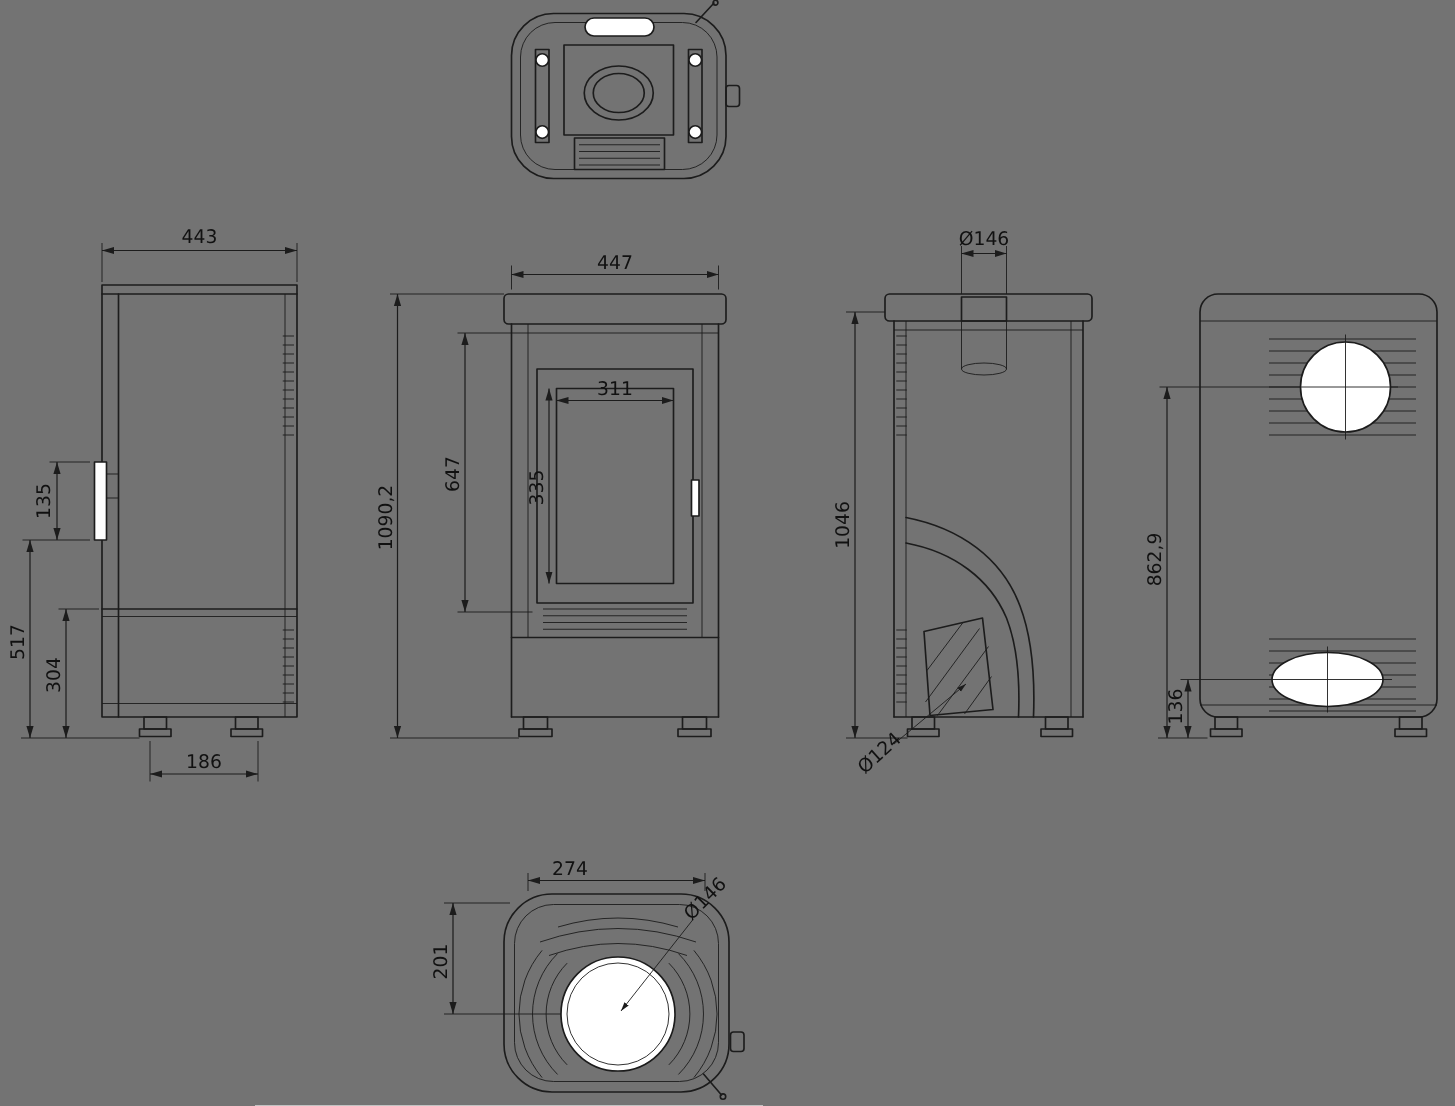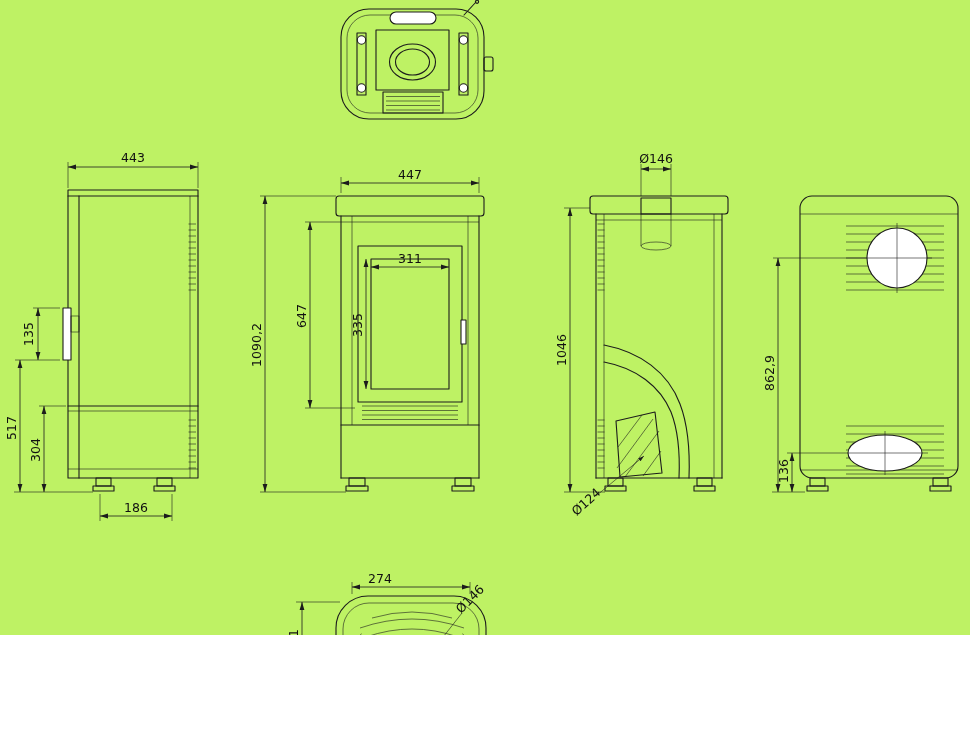--- a/index.html
+++ b/index.html
@@ -1,16 +1,16 @@
 <!DOCTYPE html>
 <html><head>
 <meta charset="utf-8">
 <style>
   html,body{margin:0;padding:0;background:#ffffff;}
-  .stage{position:relative;width:970px;height:635px;background:#bef264;overflow:hidden;}
+  .stage{position:relative;width:970px;height:737px;background:#737373;overflow:hidden;}
   svg{display:block;}
   .s  {stroke:#1c1c1c;stroke-width:1.1;fill:none;stroke-linejoin:round;stroke-linecap:round;}
   .sf {stroke:#1c1c1c;stroke-width:1.1;fill:#ffffff;stroke-linejoin:round;}
   .t  {stroke:#1c1c1c;stroke-width:.6;fill:none;}
   .d  {stroke:#1c1c1c;stroke-width:.8;fill:none;}
   text{font-family:"DejaVu Sans",sans-serif;font-size:12.5px;fill:#111;text-anchor:middle;}
 </style>
 </head>
 <body>
 

